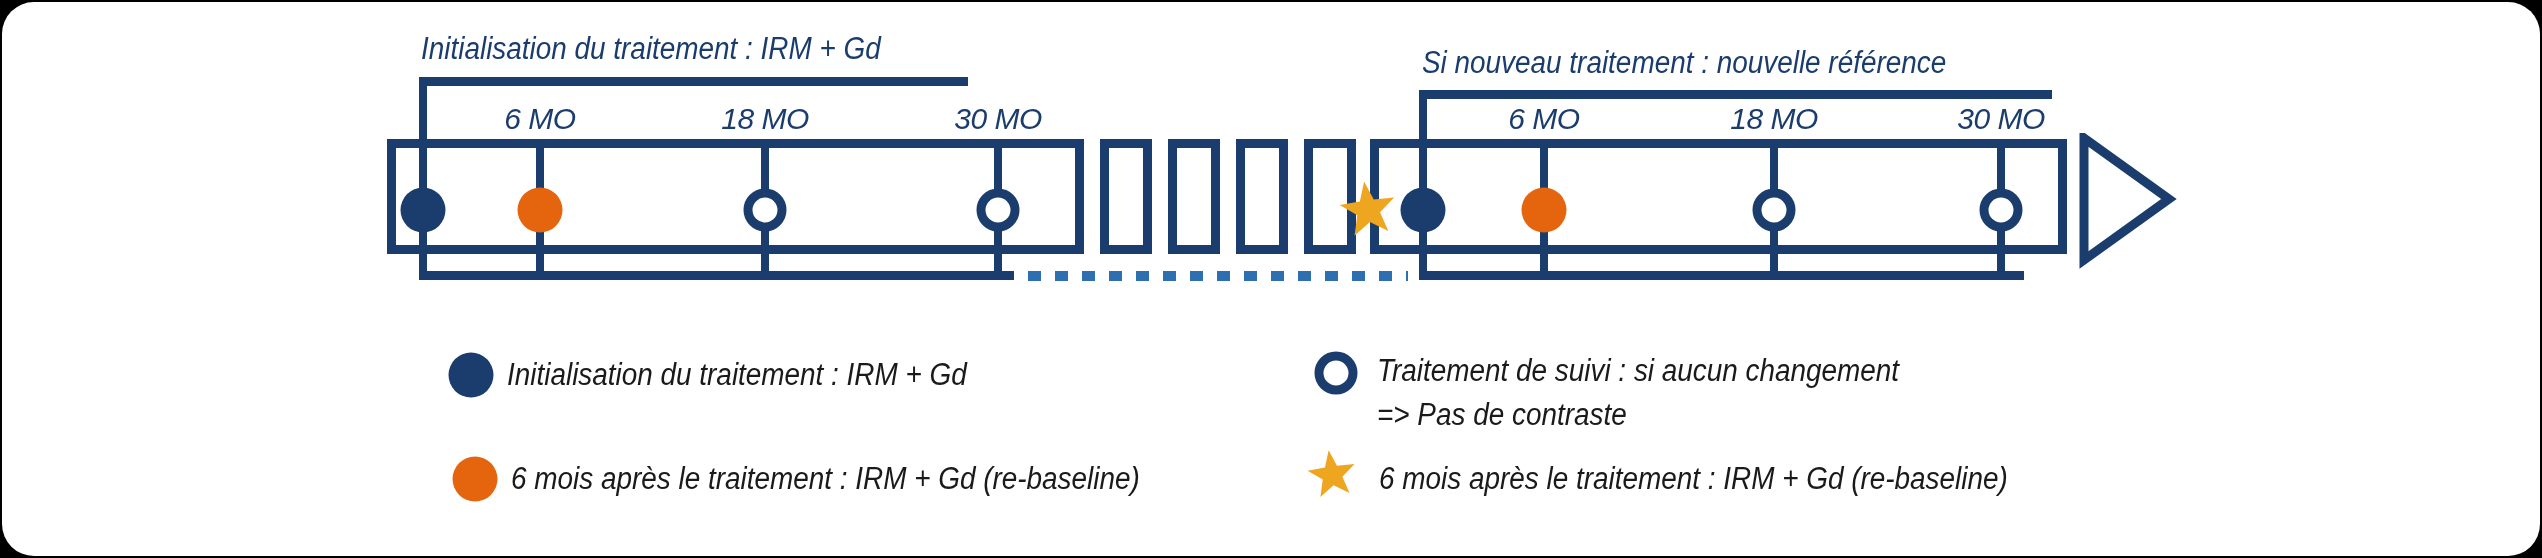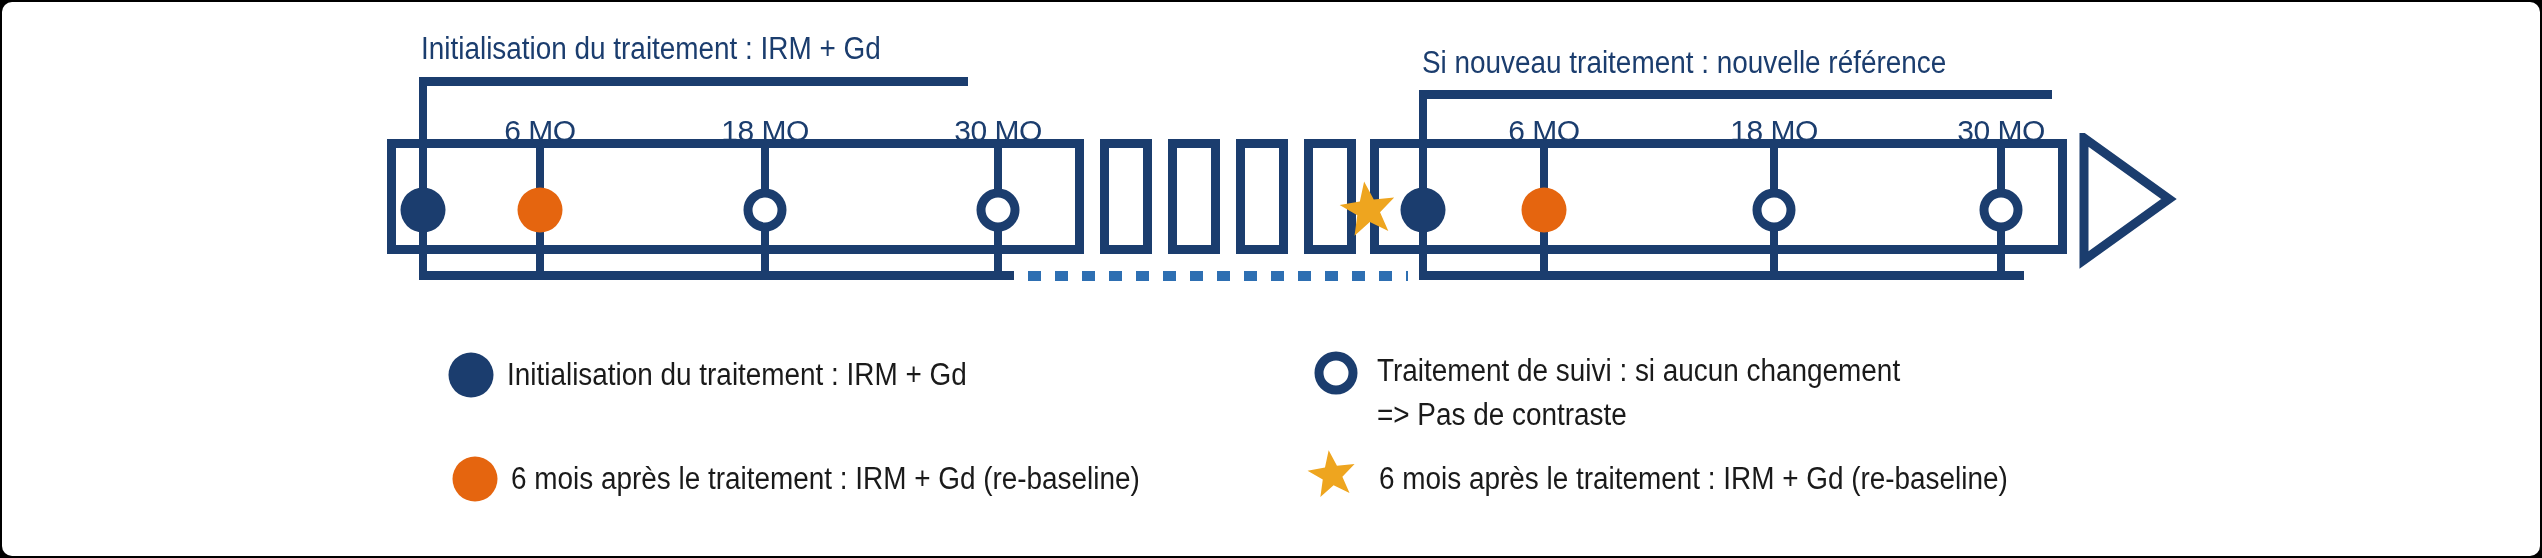--- a/index.html
+++ b/index.html
@@ -1,31 +1,31 @@
 <!DOCTYPE html>
 <html style="--navy: #1b3d6e; --orange: #e5650f; --gold: #eea51f; --dotted-blue: #2e6fb2; --legend-text: #1a1a1a; --card-background: #ffffff; --page-background: #000000;"><head>
 <meta charset="utf-8">
 <style>
   * { margin:0; padding:0; box-sizing:border-box; }
   html,body { background:#000; }
   body { width:2542px; height:558px; position:relative; overflow:hidden;
          font-family:"Liberation Sans", sans-serif; }
   .card { position:absolute; left:2px; top:2px; width:2538px; height:554px;
-          background:#fff; border-radius:10px; }
+          background:#fff; border-radius:32px;font-style:italic; }
   .abs { position:absolute; }
   .line { position:absolute; background:var(--navy,#1b3d6e); }
   .box  { position:absolute; border:9px solid var(--navy,#1b3d6e); background:#fff; }
   .dot  { position:absolute; width:45px; height:45px; border-radius:50%;
           transform:translate(-50%,-50%); z-index:4; }
   .dot-navy   { background:var(--navy,#1b3d6e); }
   .dot-orange { background:var(--orange,#e5650f); }
   .dot-open   { width:43px; height:43px; background:#fff;
                 border:9px solid var(--navy,#1b3d6e); }
   .month { position:absolute; transform:translateX(-50%); font-size:30px;
-           color:var(--navy,#1b3d6e); white-space:nowrap; letter-spacing:-0.5px;margin-top:12px; }
+           color:var(--navy,#1b3d6e); white-space:nowrap; letter-spacing:-0.5px; }
   .title { position:absolute; font-size:31px; color:var(--navy,#1b3d6e);
            white-space:nowrap; transform:scaleX(.9); transform-origin:0 0; }
   .tick  { width:8px; z-index:1; }
   .legend-label { position:absolute; font-size:31px; color:var(--legend-text,#1a1a1a);
                   white-space:nowrap; transform:scaleX(.9); transform-origin:0 0;
                   line-height:44px; }
   .dotted { position:absolute; height:10px; z-index:1;
             background:repeating-linear-gradient(90deg,
               var(--dotted-blue,#2e6fb2) 0 13px, transparent 13px 27px); }
   .star { position:absolute; z-index:6; transform:rotate(-8deg); }

